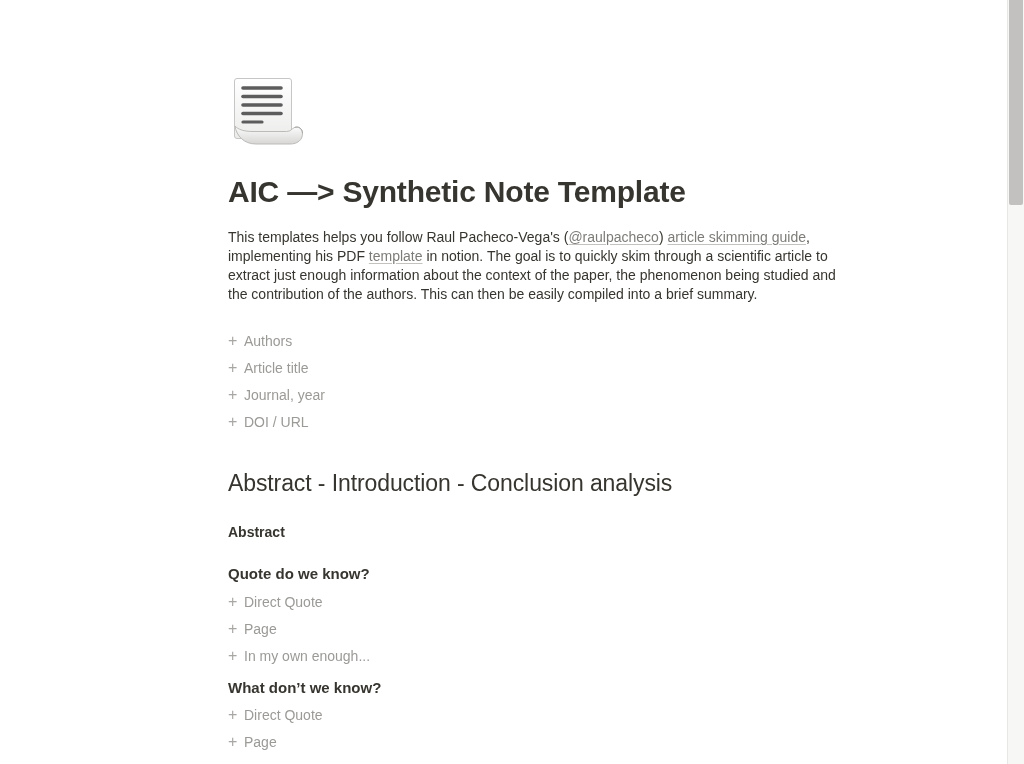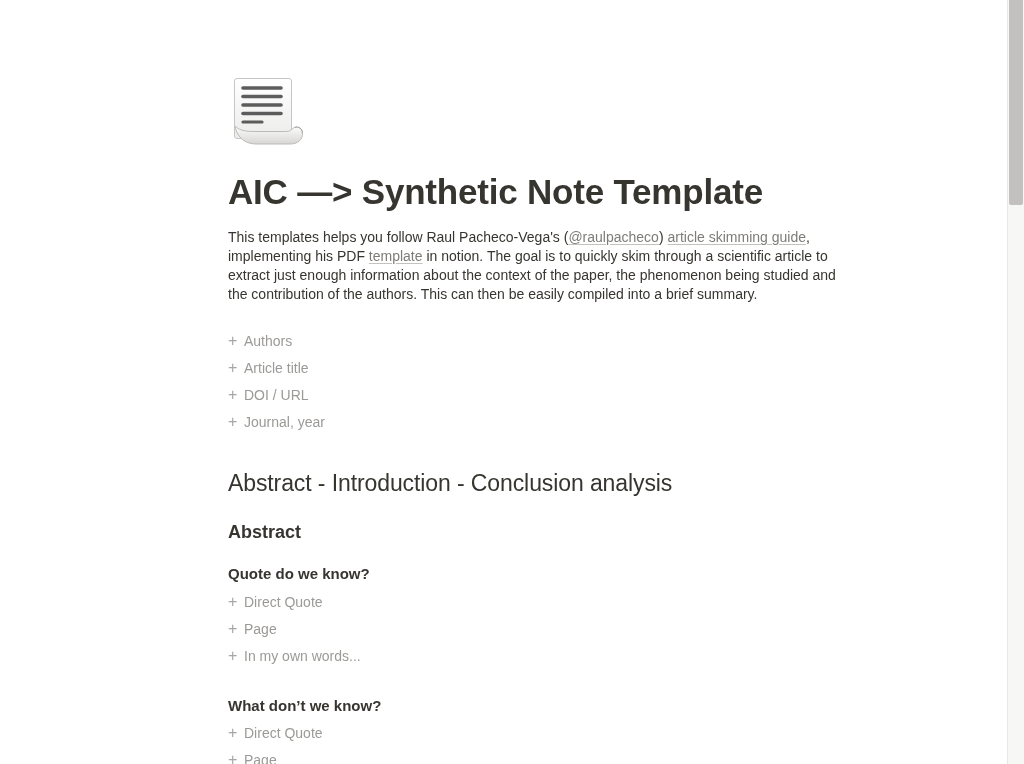--- a/index.html
+++ b/index.html
@@ -10,21 +10,21 @@
   html,body{ background:#ffffff; }
   body{ font-family:"Liberation Sans", sans-serif; }
   .page{
     position:relative; width:1024px; height:764px; background:#ffffff; overflow:hidden;
   }
   .content{
     position:absolute; left:228px; top:0; width:660px;
   }
   .doc-icon{ margin-top:77px; margin-left:5px; width:72px; height:70px; display:block; cursor:pointer; }
   h1.title{
-    margin-top:26px; font-size:35px; line-height:38px; font-weight:700; color:var(--text);
+    margin-top:26px; font-size:30px; line-height:38px; font-weight:700; color:var(--text);
     letter-spacing:-0.2px;
   }
   .intro{
     margin-top:17px; font-size:14px; line-height:19px; color:var(--text); width:660px;
   }
   .intro .link{
     color:var(--link); text-decoration:underline; text-decoration-color:var(--link-underline);
     text-underline-offset:2px; cursor:pointer;
   }
   .rows{ display:block; }
@@ -36,28 +36,28 @@
     width:16px; color:var(--plus); font-size:16px; line-height:1; display:inline-block;
     font-weight:400;
   }
   .plus::before{ content:"+"; }
   .row .label{ color:var(--muted); }
   h2.section{
     margin-top:33px; font-size:23px; line-height:30px; font-weight:400; color:var(--text);
     letter-spacing:-0.1px;
   }
   h3.sub{
-    margin-top:22px; font-size:18px; line-height:24px; font-weight:700; color:var(--text);
+    margin-top:22px; font-size:14px; line-height:24px; font-weight:700; color:var(--text);
   }
   h4.q{
     font-size:15px; line-height:21px; font-weight:700; color:var(--text);
   }
   h4.q.first{ margin-top:19px; }
   .rows.know{ margin-top:4px; }
-  h4.q.second{ margin-top:26px; }
+  h4.q.second{ margin-top:8px; }
   .rows.dontknow{ margin-top:3px; }
   .scrollbar{
     position:absolute; top:0; right:0; width:17px; height:764px;
     background:var(--track); border-left:1px solid var(--track-border);
   }
   .scrollbar .thumb{
     position:absolute; top:0; left:1px; right:1px; height:205px; background:var(--thumb);
     border-radius:0 0 2px 2px; cursor:pointer;
   }
 </style>
@@ -100,46 +100,46 @@
       <div class="row">
         <span class="plus"></span>
         <span class="label">Authors</span>
       </div>
       <div class="row">
         <span class="plus"></span>
         <span class="label">Article title</span>
       </div>
       <div class="row">
         <span class="plus"></span>
-        <span class="label">DOI / URL</span>
+        <span class="label">Journal, year</span>
       </div>
       <div class="row">
         <span class="plus"></span>
-        <span class="label">Journal, year</span>
+        <span class="label">DOI / URL</span>
       </div>
     </div>
 
     <h2 class="section">Abstract - Introduction - Conclusion analysis</h2>
 
     <h3 class="sub">Abstract</h3>
 
     <h4 class="q first">Quote do we know?</h4>
 
     <div class="rows know">
       <div class="row">
         <span class="plus"></span>
         <span class="label">Direct Quote</span>
       </div>
       <div class="row">
         <span class="plus"></span>
         <span class="label">Page</span>
       </div>
       <div class="row">
         <span class="plus"></span>
-        <span class="label">In my own words...</span>
+        <span class="label">In my own enough...</span>
       </div>
     </div>
 
     <h4 class="q second">What don’t we know?</h4>
 
     <div class="rows dontknow">
       <div class="row">
         <span class="plus"></span>
         <span class="label">Direct Quote</span>
       </div>

